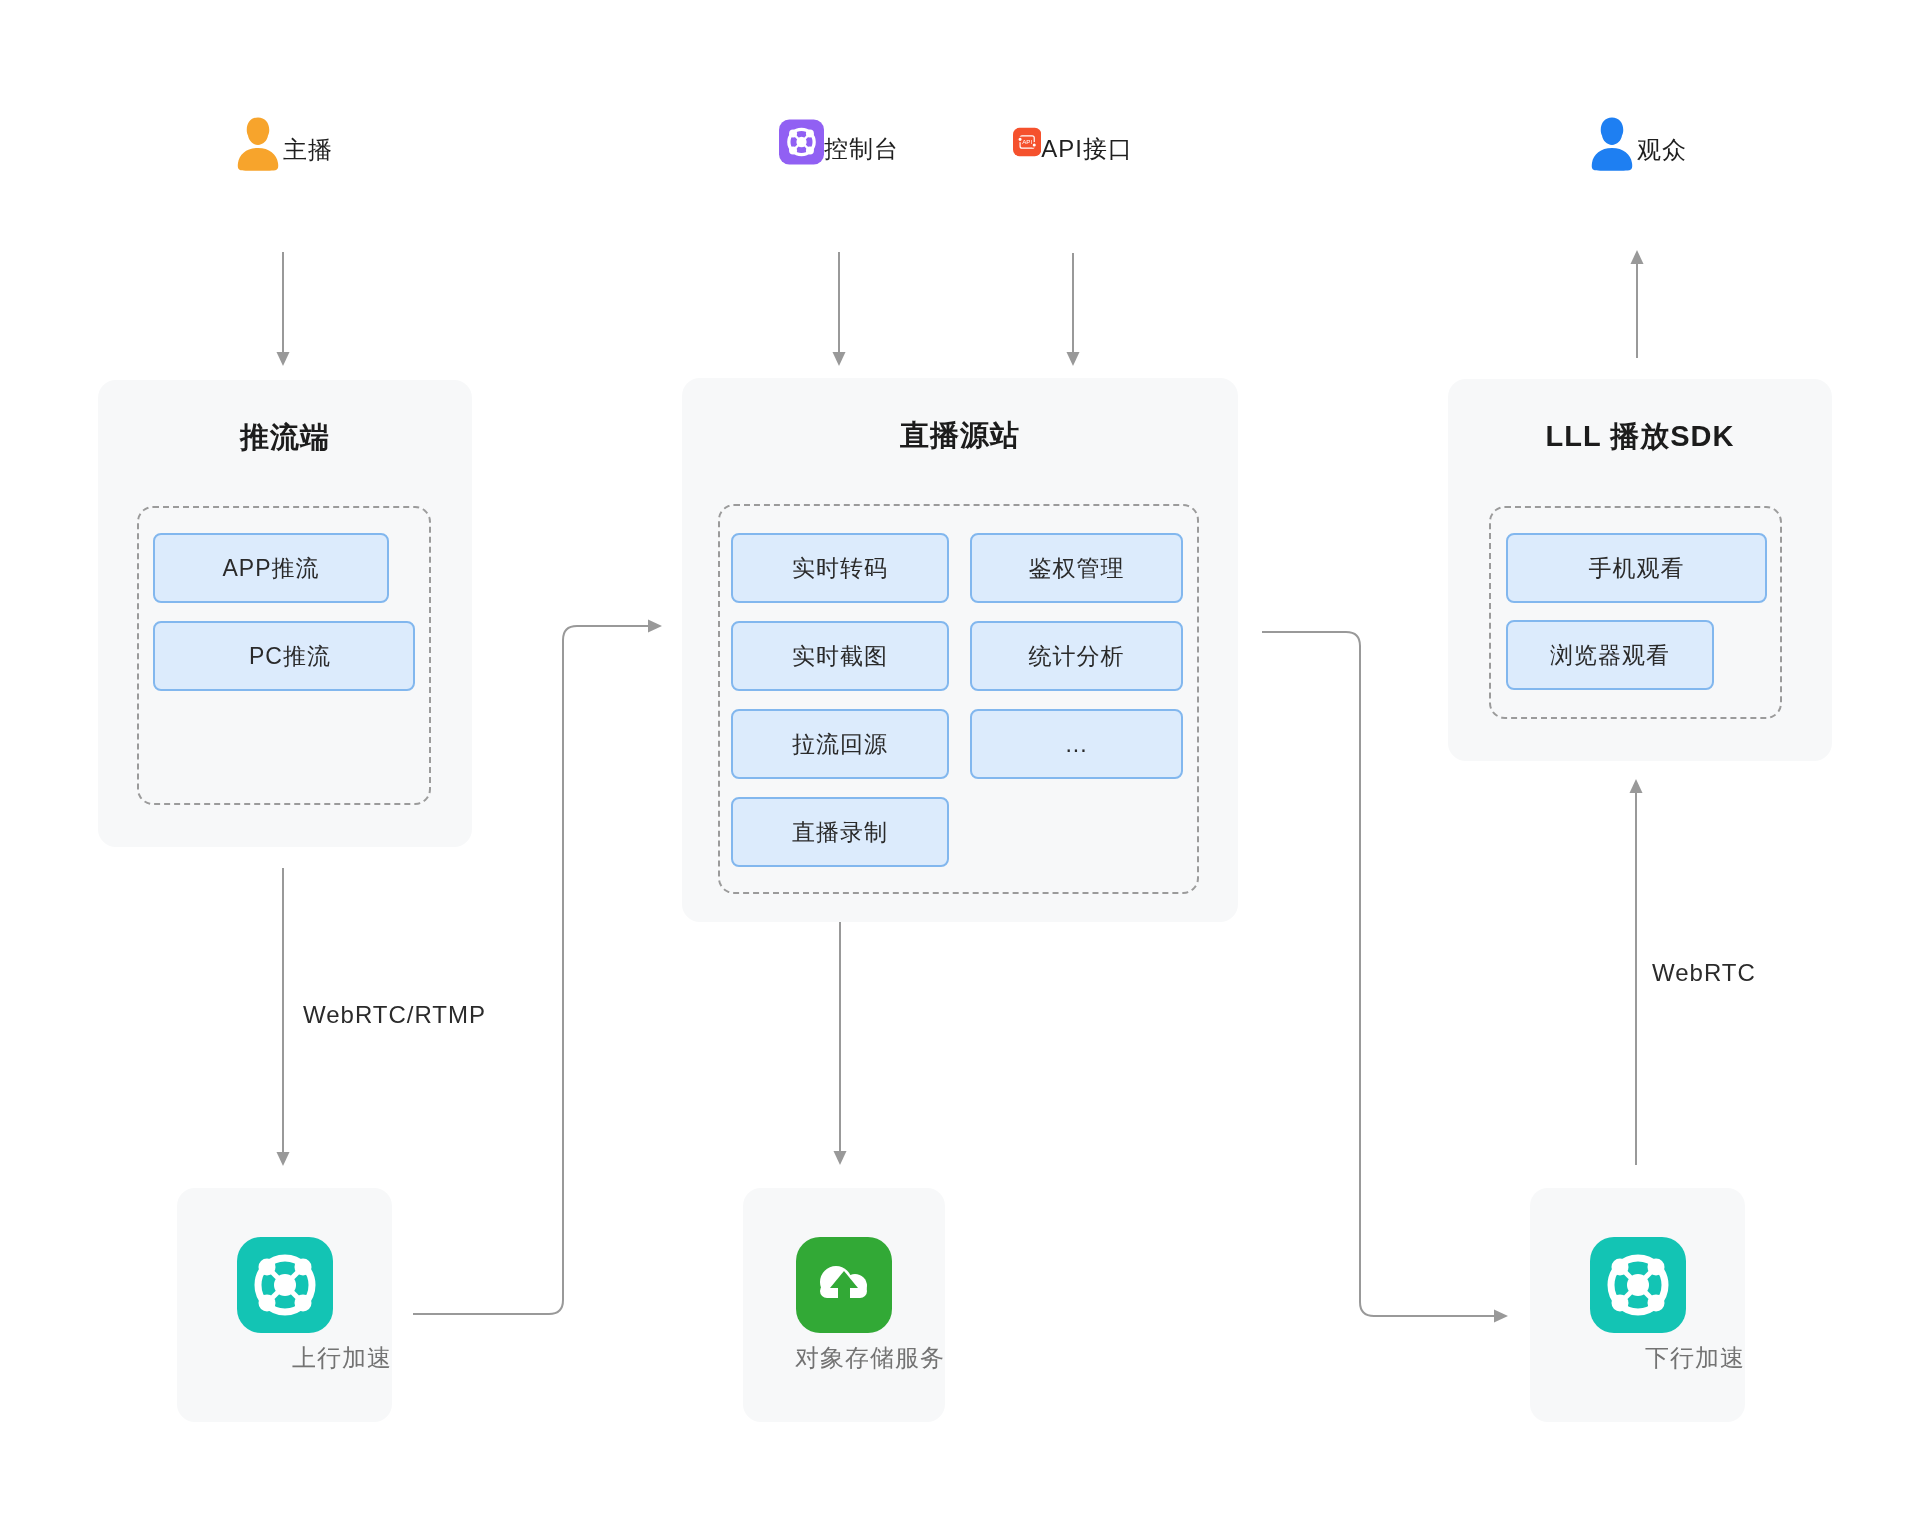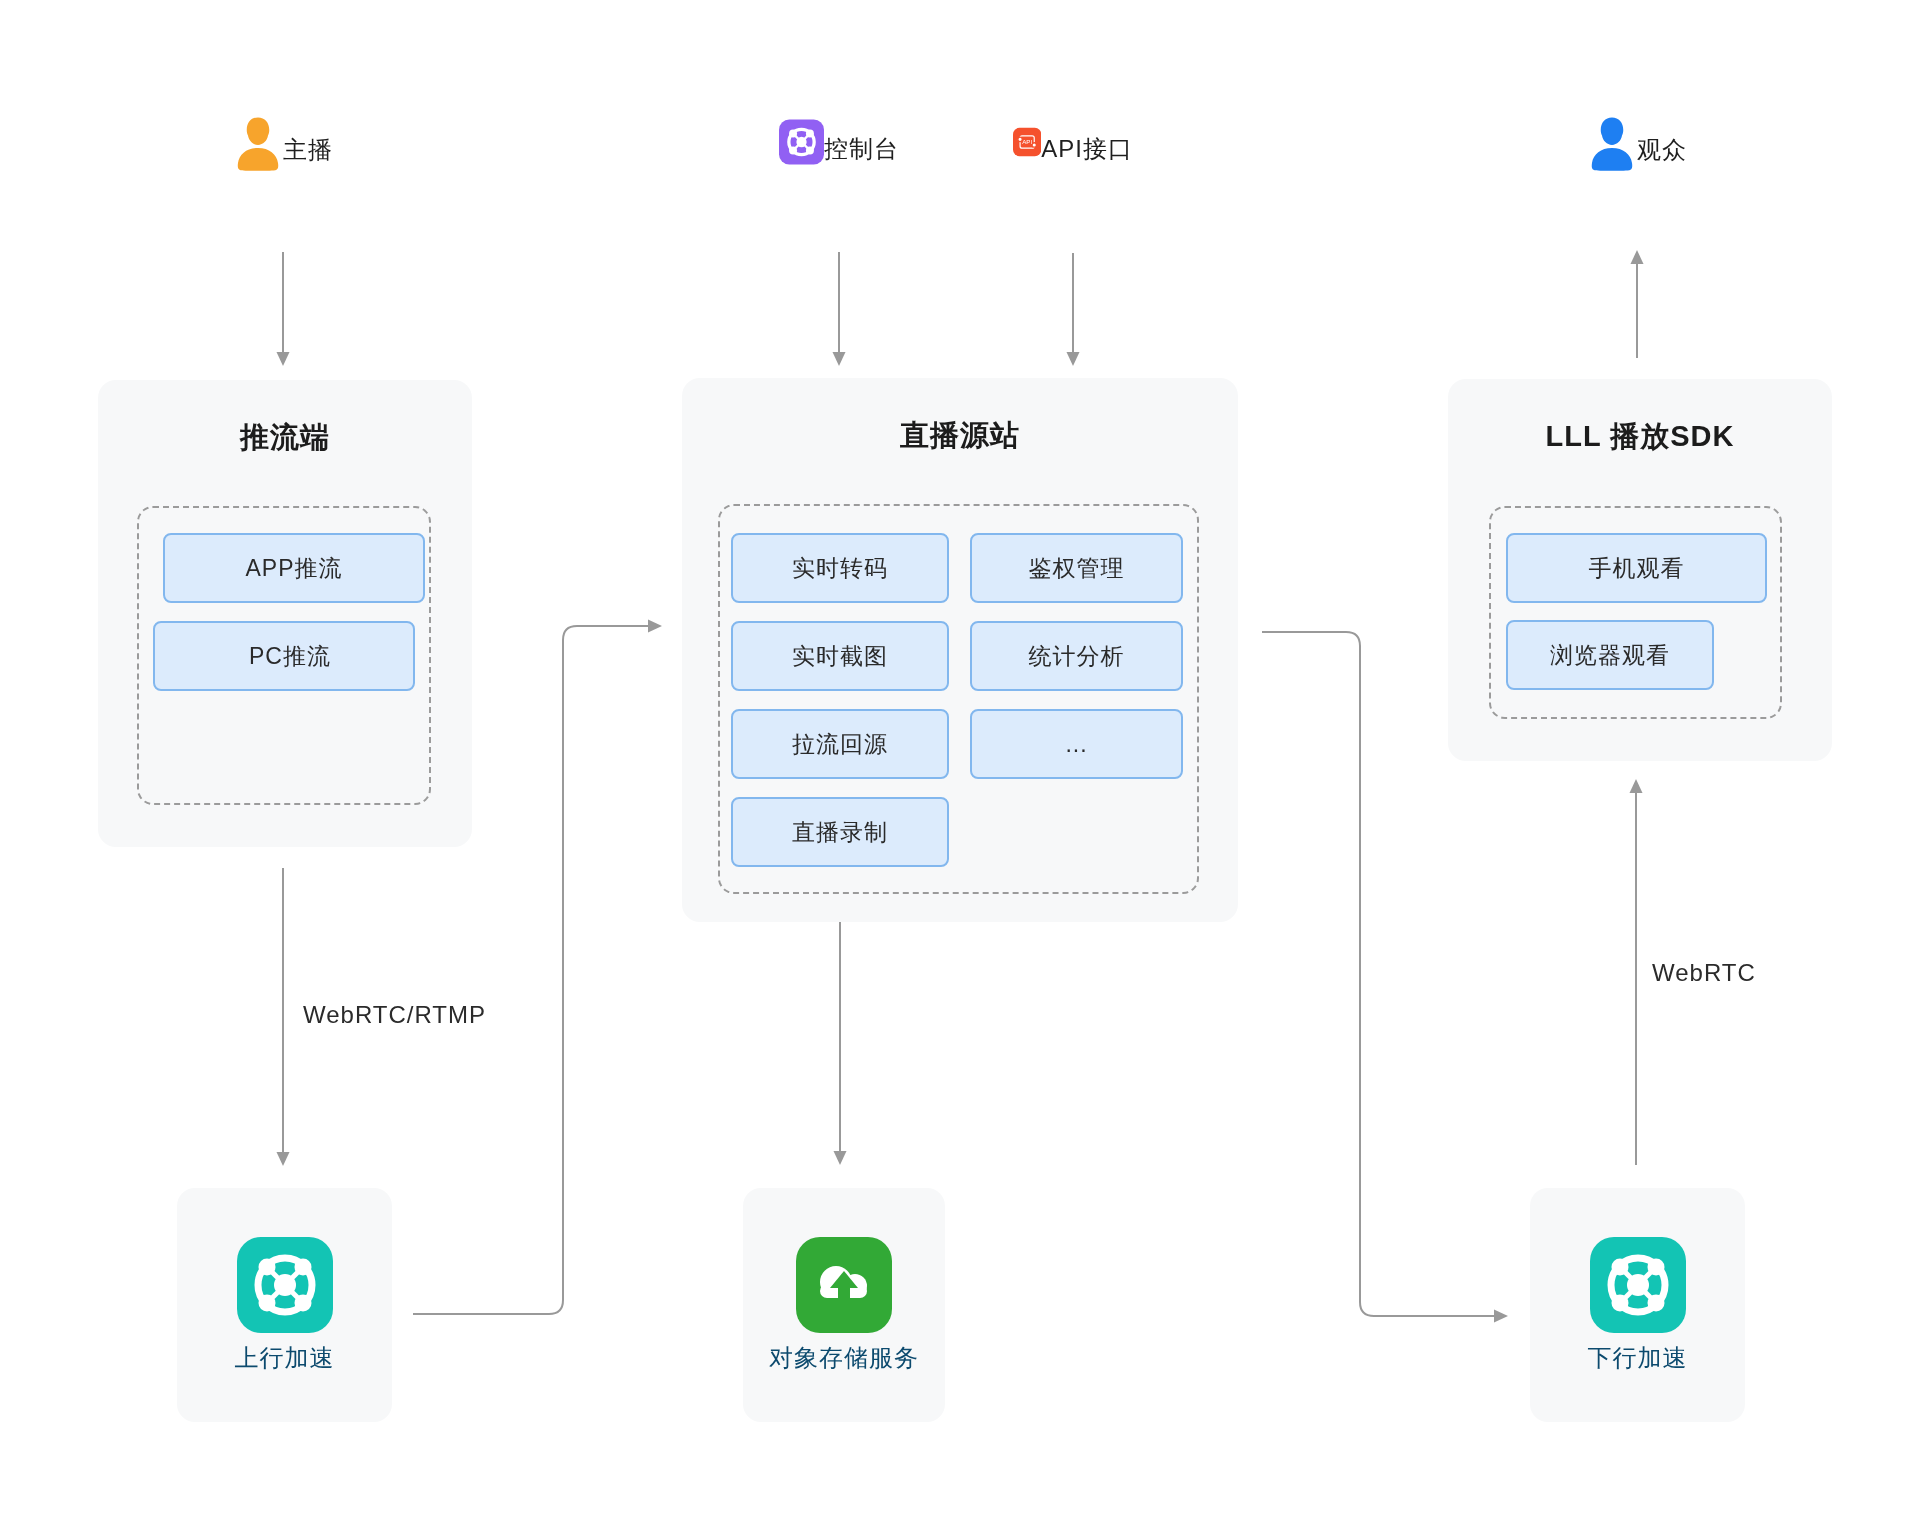--- a/index.html
+++ b/index.html
@@ -14,22 +14,22 @@
     font-size:29px;font-weight:700;color:#1c1c1c;letter-spacing:1px;}
   .dashed{position:absolute;border:2px dashed #9b9b9b;border-radius:16px;}
   .item{position:absolute;height:70px;background:#dcebfc;border:2px solid #82b7ee;border-radius:8px;
     display:flex;align-items:center;justify-content:center;font-size:23px;color:#2a2a2a;letter-spacing:1px;}
 
   .actor{position:absolute;display:flex;flex-direction:row;align-items:center;}
   .actor-label{margin-top:14px;font-size:24px;color:#1f1f1f;letter-spacing:1px;white-space:nowrap;}
 
   .card{position:absolute;background:#f7f8f9;border-radius:18px;}
   .card-icon{position:absolute;top:49px;}
-  .card-label{position:absolute;left:0;top:154px;width:100%;text-align:center;
-    font-size:24px;color:#0c4a6e;letter-spacing:1px;}
+  .card-label{position:absolute;left:0;top:154px;width:100%;text-align:right;
+    font-size:24px;color:#737373;letter-spacing:1px;}
 
   .edge-label{position:absolute;font-size:24px;color:#2b2b2b;letter-spacing:1px;white-space:nowrap;}
 </style>
 </head>
 <body>
 
 <div class="stage">
 
   <svg class="wires" width="1920" height="1520" viewBox="0 0 1920 1520">
     <g stroke="#999999" stroke-width="2" fill="none">
@@ -100,21 +100,21 @@
     <svg width="80" height="90" viewBox="0 0 80 90">
       <path fill="#1e7ff2" d="M40,4 C51,4 58,12 58,24 C58,28 57,31 56,33 C55,41 48,48 40,48 C32,48 25,41 24,33 C23,31 22,28 22,24 C22,12 29,4 40,4 Z"></path>
       <path fill="#1e7ff2" d="M40,53 C58,53 70,63 72,77 C73,84 72,87 69,88 C64,90 16,90 11,88 C8,87 7,84 8,77 C10,63 22,53 40,53 Z"></path>
     </svg>
     <div class="actor-label">观众</div>
   </div>
 
   <div class="panel" style="left:98px;top:380px;width:374px;height:467px;">
     <div class="panel-title">推流端</div>
     <div class="dashed" style="left:39px;top:126px;width:294px;height:299px;"></div>
-    <div class="item" style="left:65px;top:153px;width:262px;">APP推流</div>
+    <div class="item" style="left:55px;top:153px;width:236px;">APP推流</div>
     <div class="item" style="left:55px;top:241px;width:262px;padding-left:12px;">PC推流</div>
   </div>
 
   <div class="panel" style="left:682px;top:378px;width:556px;height:544px;">
     <div class="panel-title">直播源站</div>
     <div class="dashed" style="left:36px;top:126px;width:481px;height:390px;"></div>
     <div class="item" style="left:49px;top:155px;width:218px;">实时转码</div>
     <div class="item" style="left:49px;top:243px;width:218px;">实时截图</div>
     <div class="item" style="left:49px;top:331px;width:218px;">拉流回源</div>
     <div class="item" style="left:49px;top:419px;width:218px;">直播录制</div>

